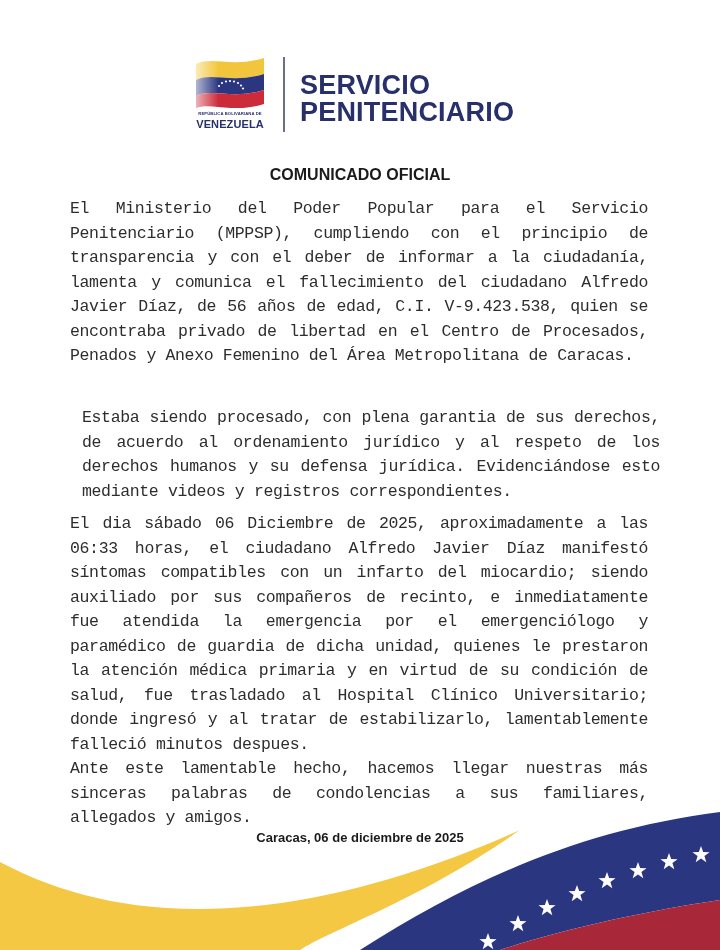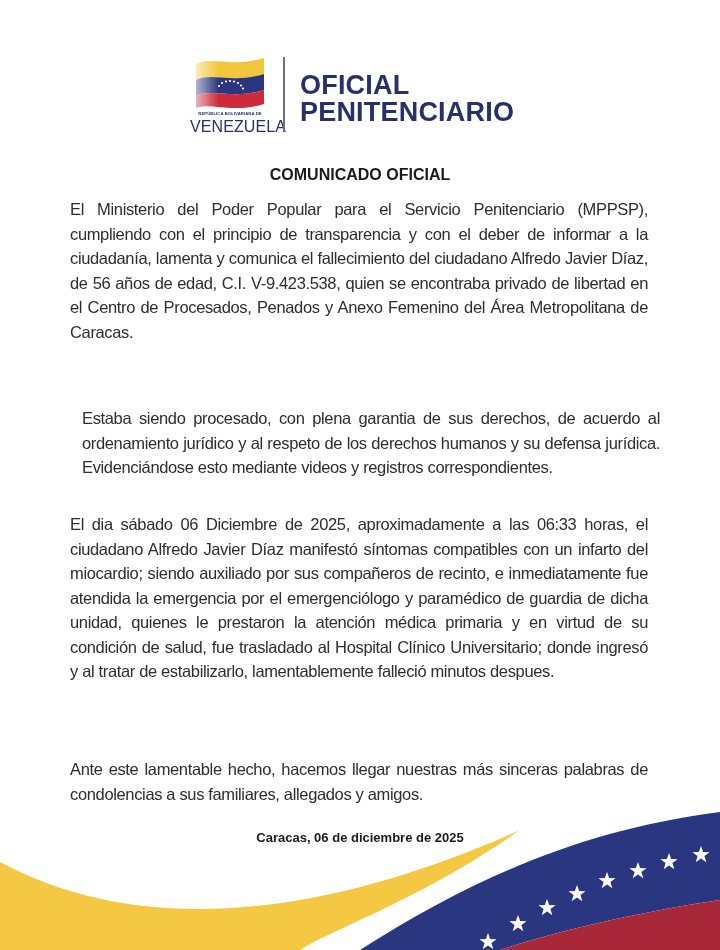--- a/index.html
+++ b/index.html
@@ -48,22 +48,22 @@
       letter-spacing: 0.1px;
       font-family: "Liberation Sans", sans-serif;
       white-space: nowrap;
     }
     .logo-caption-big {
       position: absolute;
       left: 0;
       top: 66px;
       width: 80px;
       text-align: center;
-      font-size: 16px;
-      font-weight: normal;
+      font-size: 11px;
+      font-weight: bold;
       color: #28306b;
       font-family: "Liberation Sans", sans-serif;
       letter-spacing: 0.1px;
     }
     .divider {
       position: absolute;
       left: 93px;
       top: 5px;
       width: 2px;
       height: 75px;
@@ -102,21 +102,21 @@
       font-family: "Liberation Sans", sans-serif;
     }
     .body-text {
       position: absolute;
       left: 70px;
       width: 578px;
       font-size: 16.5px;
       line-height: 24.5px;
       text-align: justify;
       color: #2d2d2d;
-      font-family: Liberation Sans, sans-serif;
+      font-family: Liberation Mono, monospace;
       letter-spacing: -0.35px;
       word-spacing: 0px;
     }
     #p1 { top: 197px; }
     #p2 { top: 394px; }
     #p3 { top: 512px; }
     #p4 { top: 757px; }
     .signature {
       position: absolute;
       top: 830px;
@@ -169,21 +169,21 @@
         <circle cx="49" cy="31.5" r="1.1"></circle>
         <circle cx="51" cy="34.5" r="1.1"></circle>
       </g>
       <rect x="0" y="0" width="76" height="54" fill="url(#fadeL)"></rect>
     </svg>
     <div class="logo-caption-small">REPÚBLICA BOLIVARIANA DE</div>
     <div class="logo-caption-big">VENEZUELA</div>
   </div>
   <div class="divider"></div>
   <div class="ministry-name">
-    <div>OFICIAL</div>
+    <div>SERVICIO</div>
     <div>PENITENCIARIO</div>
   </div>
 </div>
 
 <div class="doc-title">COMUNICADO OFICIAL</div>
 
 <p class="body-text" id="p1" style="margin:0">El Ministerio del Poder Popular para el Servicio Penitenciario (MPPSP), cumpliendo con el principio de transparencia y con el deber de informar a la ciudadanía, lamenta y comunica el fallecimiento del ciudadano Alfredo Javier Díaz, de 56 años de edad, C.I. V-9.423.538, quien se encontraba privado de libertad en el Centro de Procesados, Penados y Anexo Femenino del Área Metropolitana de Caracas.</p>
 <p class="body-text" id="p2" style="margin:12px">Estaba siendo procesado, con plena garantia de sus derechos, de acuerdo al ordenamiento jurídico y al respeto de los derechos humanos y su defensa jurídica. Evidenciándose esto mediante videos y registros correspondientes.</p>
 <p class="body-text" id="p3" style="margin:0">El dia sábado 06 Diciembre de 2025, aproximadamente a las 06:33 horas, el ciudadano Alfredo Javier Díaz manifestó síntomas compatibles con un infarto del miocardio; siendo auxiliado por sus compañeros de recinto, e inmediatamente fue atendida la emergencia por el emergenciólogo y paramédico de guardia de dicha unidad, quienes le prestaron la atención médica primaria y en virtud de su condición de salud, fue trasladado al Hospital Clínico Universitario; donde ingresó y al tratar de estabilizarlo, lamentablemente falleció minutos despues.</p>
 <p class="body-text" id="p4" style="margin:0">Ante este lamentable hecho, hacemos llegar nuestras más sinceras palabras de condolencias a sus familiares, allegados y amigos.</p>

